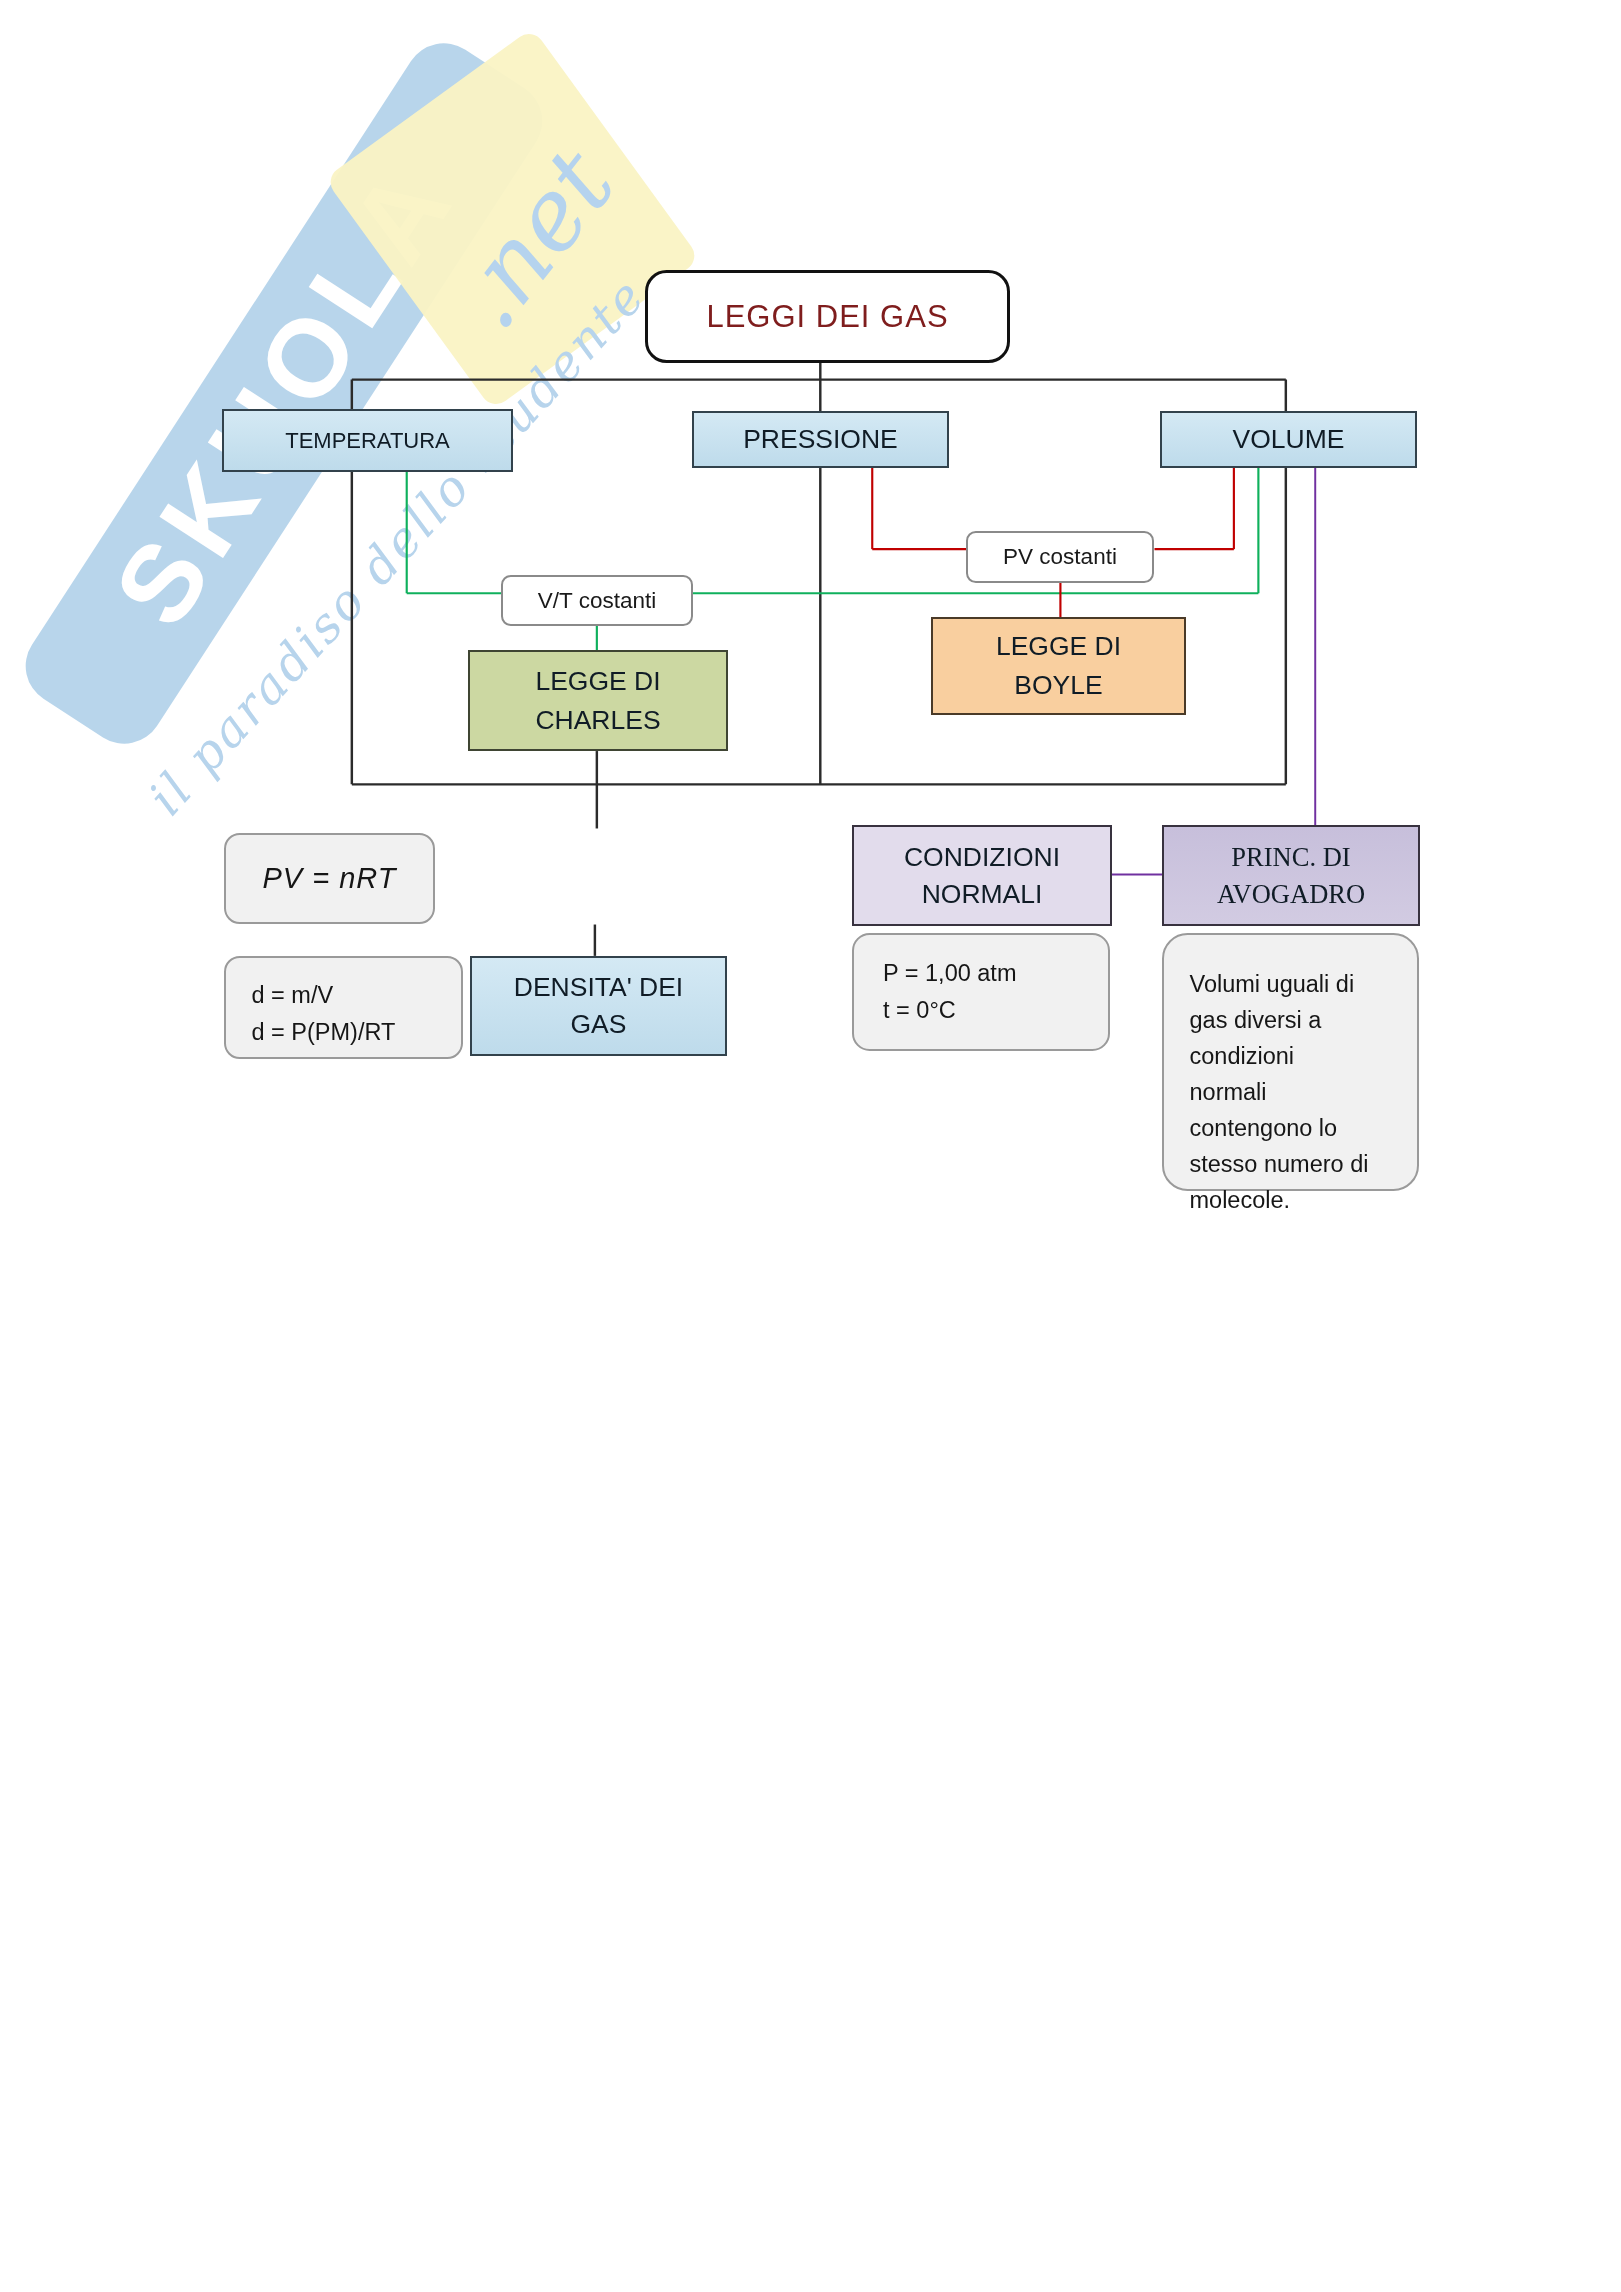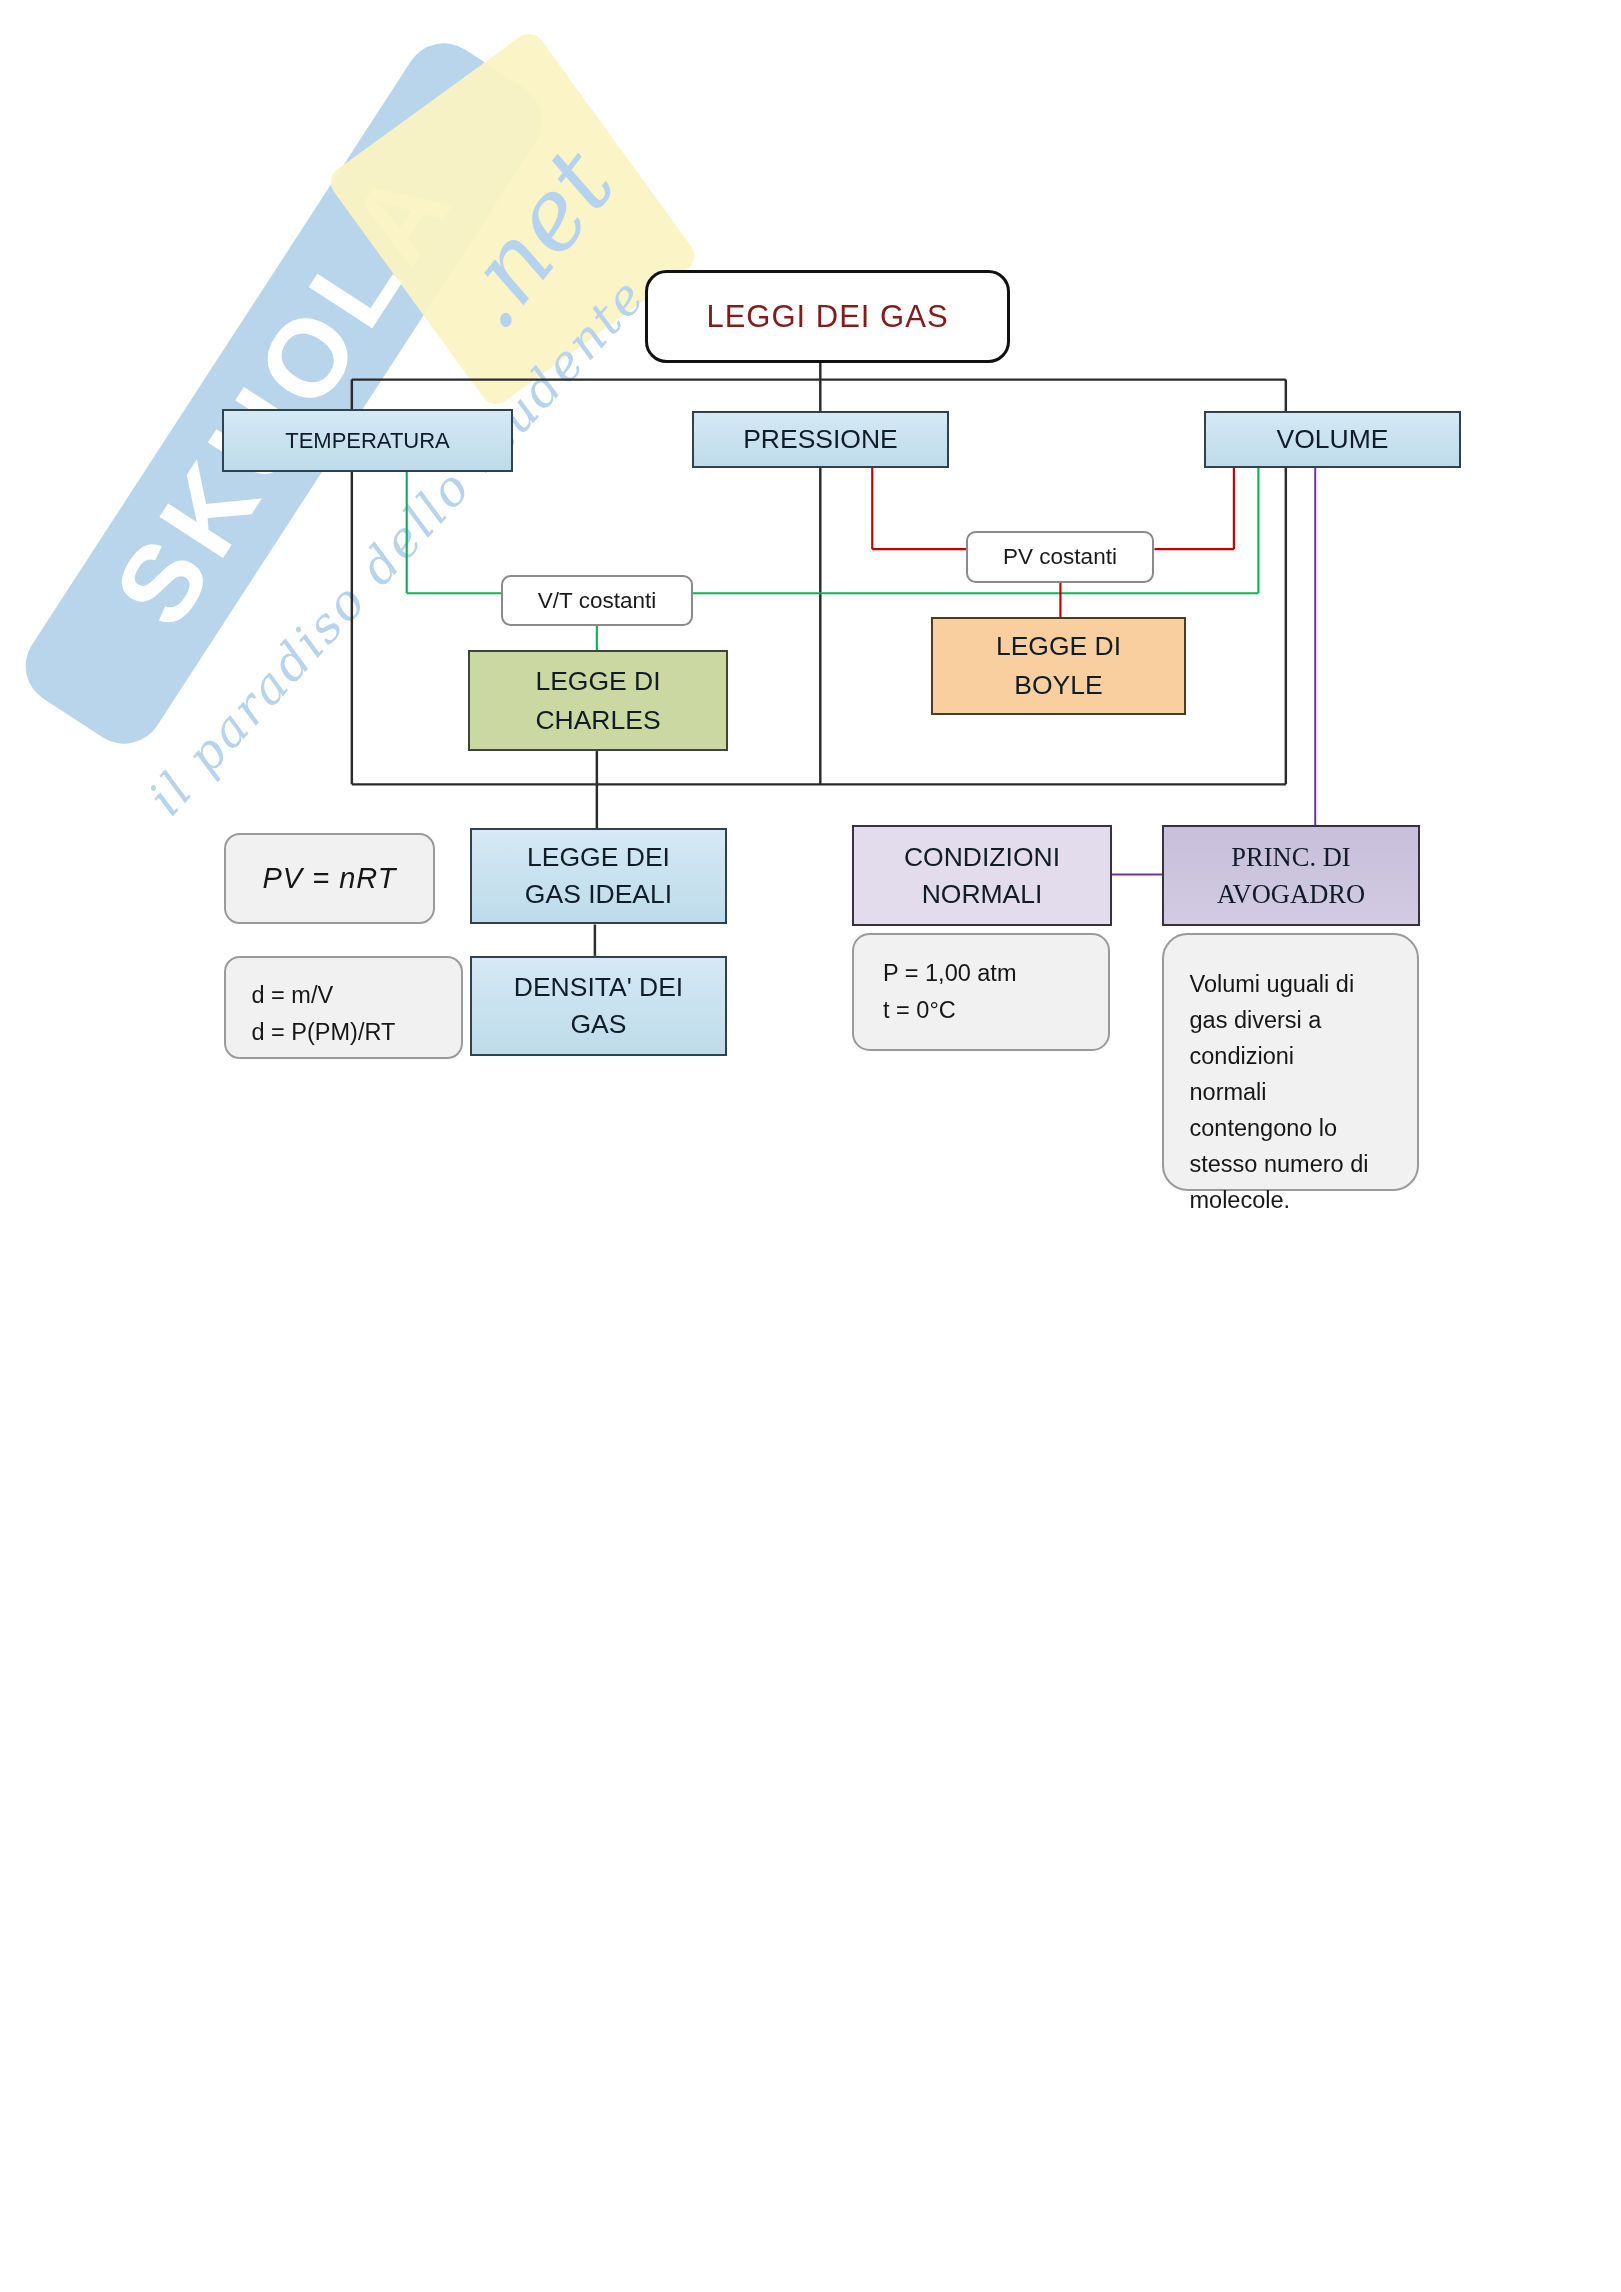--- a/index.html
+++ b/index.html
@@ -45,21 +45,21 @@
   }
   .multiline{white-space:pre-line;}
   .title-box{
     left:645px;top:270px;width:365px;height:93px;
     background:#ffffff;border:3.9px solid #111111;border-radius:21.6px;
     font-size:31px;letter-spacing:1px;
   }
   .blue{background:linear-gradient(#d4e9f4,#bedbeb);border:2.5px solid #32424c;}
   .b-temperatura{left:222px;top:409px;width:291px;height:63px;font-size:22px;}
   .b-pressione{left:692px;top:411px;width:257px;height:57px;font-size:26.5px;}
-  .b-volume{left:1160px;top:411px;width:257px;height:57px;font-size:26.5px;margin-left:44px;}
+  .b-volume{left:1160px;top:411px;width:257px;height:57px;font-size:26.5px;}
   .pill{
     background:#ffffff;border:2px solid #8a8a8a;border-radius:9.8px;
     font-size:22.5px;color:#1a1a1a;margin-top:8px;
   }
   .b-vt{left:501px;top:567px;width:192px;height:51px;}
   .b-pvc{left:966px;top:523px;width:188px;height:52px;}
   .b-charles{
     left:468px;top:650px;width:260px;height:101px;
     background:#ccd8a2;border:2.5px solid #3f4533;
     font-size:26.5px;line-height:39px;
@@ -179,24 +179,20 @@
 CHARLES</span>
   </div>
   <div class="node b-boyle">
     <span class="multiline">LEGGE DI
 BOYLE</span>
   </div>
 
   <div class="node grayround b-pvnrt">
     <span>PV = nRT</span>
   </div>
-  <div class="node blue b-gasideali">
-    <span class="multiline">LEGGE DEI
-GAS IDEALI</span>
-  </div>
 
   <div class="node grayround b-dens-formula">
     <span class="multiline">d =  m/V
 d =  P(PM)/RT</span>
   </div>
   <div class="node blue b-densita">
     <span class="multiline">DENSITA' DEI
 GAS</span>
   </div>
 

